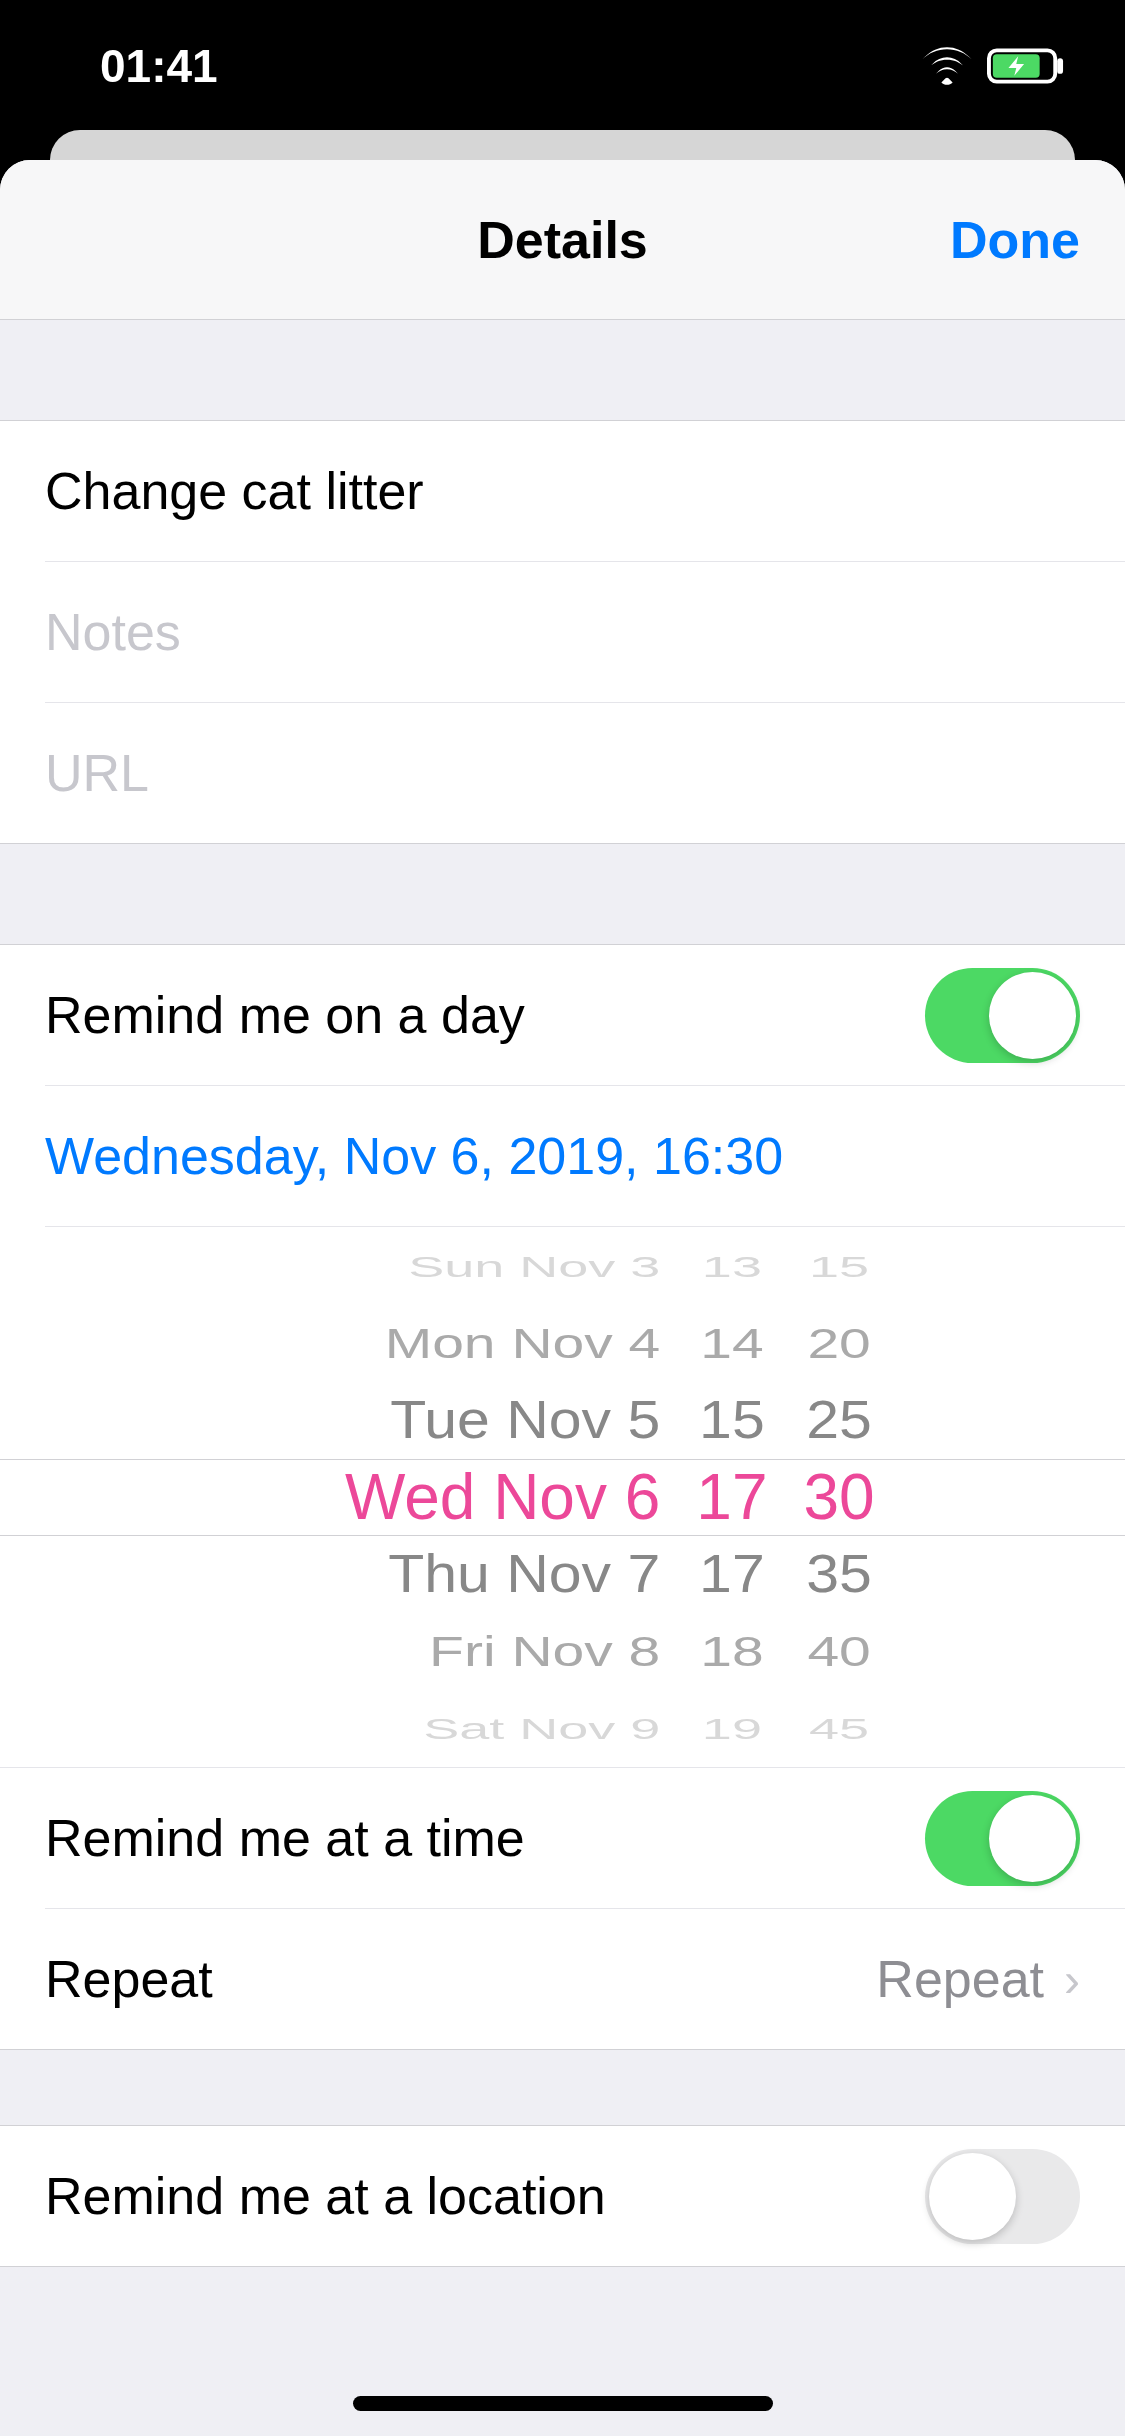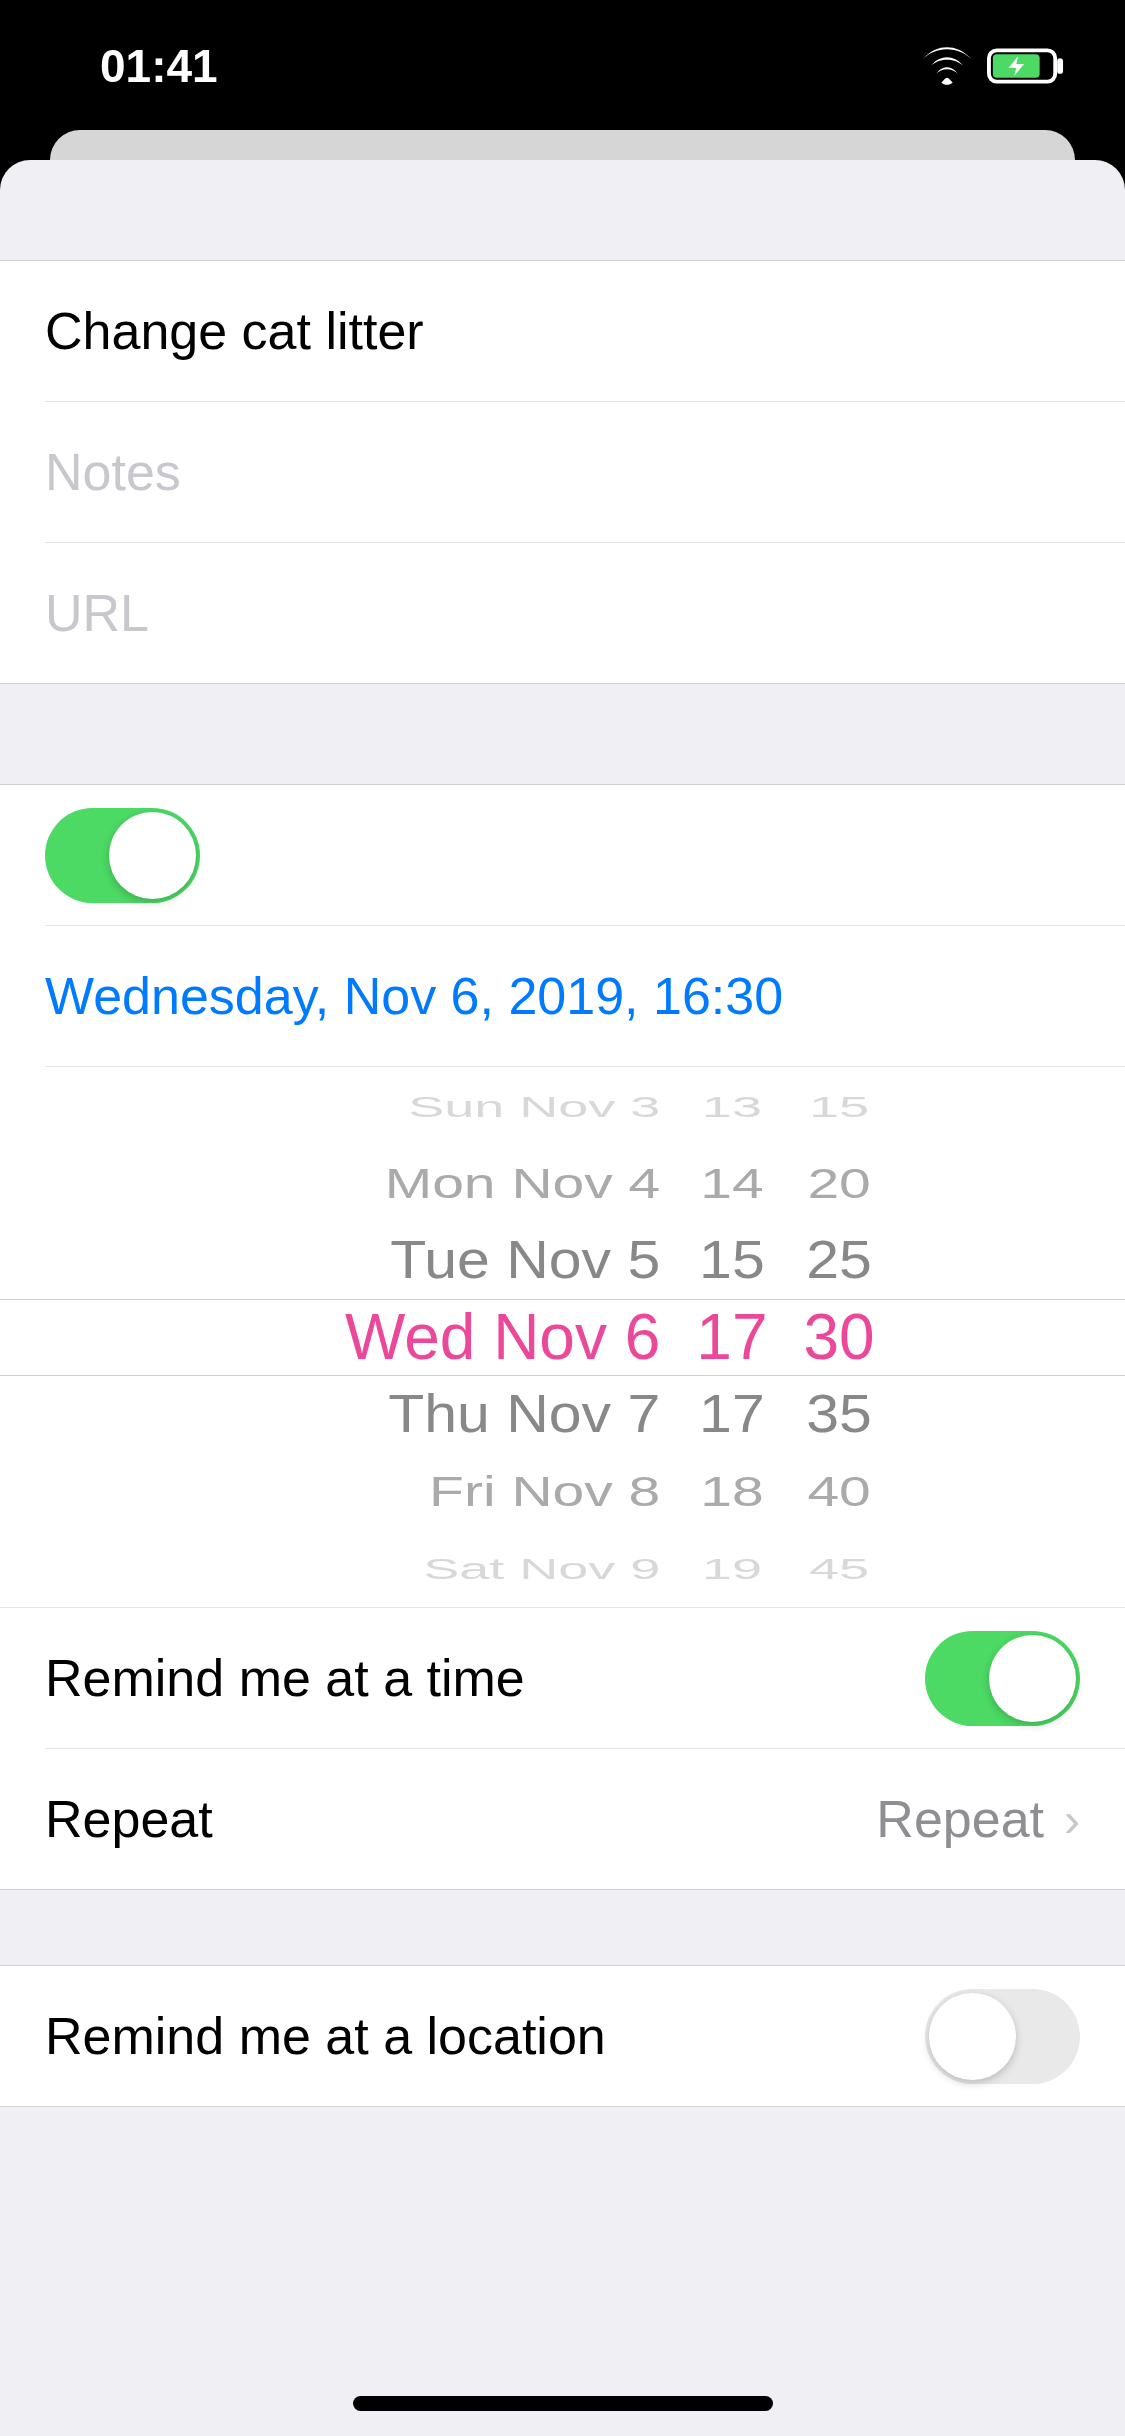--- a/index.html
+++ b/index.html
@@ -252,20 +252,24 @@
         <rect x="3" y="3" width="24" height="12" rx="2" fill="#4cd964"></rect>
         <path fill="#fff" d="M16 4l-5 6h4l-1 4 5-6h-4z"></path>
       </svg>
     </span>
   </div>
 </div>
 
 <div class="background-sheet"></div>
 
 <div class="sheet">
+  <div class="nav-bar">
+    <div class="nav-title">Details</div>
+    <div class="nav-done">Done</div>
+  </div>
 
   <div class="section-gap"></div>
 
   <div class="cell-group">
     <div class="cell">
       <span class="cell-input-text">Change cat litter</span>
     </div>
     <div class="cell-separator"></div>
     <div class="cell">
       <span class="cell-placeholder">Notes</span>
@@ -273,20 +277,21 @@
     <div class="cell-separator"></div>
     <div class="cell">
       <span class="cell-placeholder">URL</span>
     </div>
   </div>
 
   <div class="section-gap"></div>
 
   <div class="cell-group">
     <div class="cell">
+      <span class="cell-label">Remind me on a day</span>
       <div class="toggle toggle-on">
         <div class="toggle-knob"></div>
       </div>
     </div>
     <div class="cell-separator"></div>
     <div class="cell">
       <span class="cell-link">Wednesday, Nov 6, 2019, 16:30</span>
     </div>
     <div class="cell-separator"></div>
 

